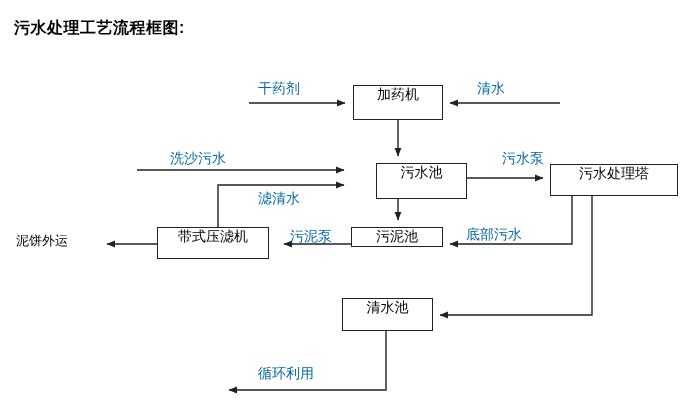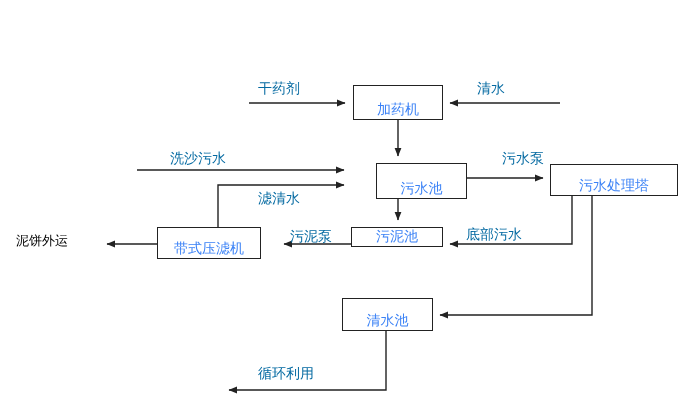--- a/index.html
+++ b/index.html
@@ -38,24 +38,24 @@
     width: 700px;
     height: 420px;
     pointer-events: none;
   }
   .node {
     position: absolute;
     box-sizing: border-box;
     border: 1px solid #222222;
     background: #ffffff;
     display: flex;
-    align-items: flex-end;
+    align-items: flex-start;
     justify-content: center;
     font-size: 14px;
-    color: #3b82f6;
+    color: #000000;
     white-space: nowrap;
   }
   .edge-label {
     position: absolute;
     font-size: 14px;
     color: #0369a1;
     white-space: nowrap;
     background: transparent;
   }
   .terminal-label {
@@ -63,20 +63,21 @@
     font-size: 13px;
     color: #000000;
     white-space: nowrap;
   }
 </style>
 </head>
 <body>
 
 <div id="diagram-root">
 
+  <div class="page-title">污水处理工艺流程框图:</div>
 
   <svg class="wires" viewBox="0 0 700 420" xmlns="http://www.w3.org/2000/svg">
     <defs>
       <marker id="ah" markerWidth="9" markerHeight="9" refX="8" refY="4" orient="auto" markerUnits="userSpaceOnUse">
         <path d="M0,0.6 L8.5,4 L0,7.4 z" fill="#222222"></path>
       </marker>
     </defs>
     <g stroke="#222222" stroke-width="1.4" fill="none">
 
       <path d="M249,103 L345,103" marker-end="url(#ah)"></path>
@@ -110,21 +111,21 @@
   </div>
 
   <div class="node" style="left:351px; top:163px; width:91px; height:36px;margin-left:25px;">
     <span>污水池</span>
   </div>
 
   <div class="node" style="left:550px; top:164px; width:128px; height:32px;">
     <span>污水处理塔</span>
   </div>
 
-  <div class="node" style="left:157px; top:227px; width:104px; height:32px;">
+  <div class="node" style="left:157px; top:227px; width:112px; height:32px;">
     <span>带式压滤机</span>
   </div>
 
   <div class="node" style="left:351px; top:227px; width:92px; height:20px;">
     <span>污泥池</span>
   </div>
 
   <div class="node" style="left:342px; top:298px; width:91px; height:33px;">
     <span>清水池</span>
   </div>

